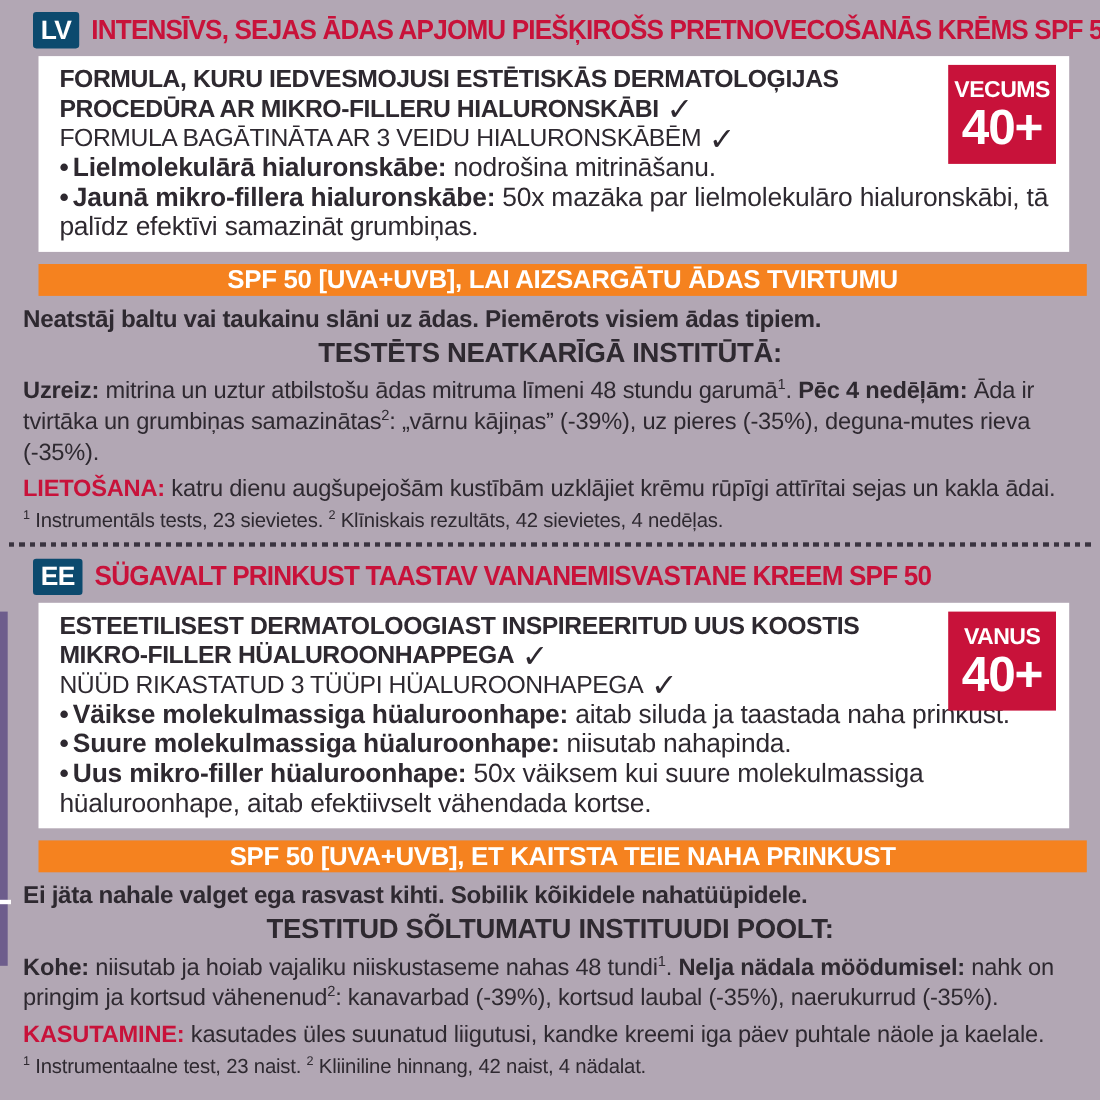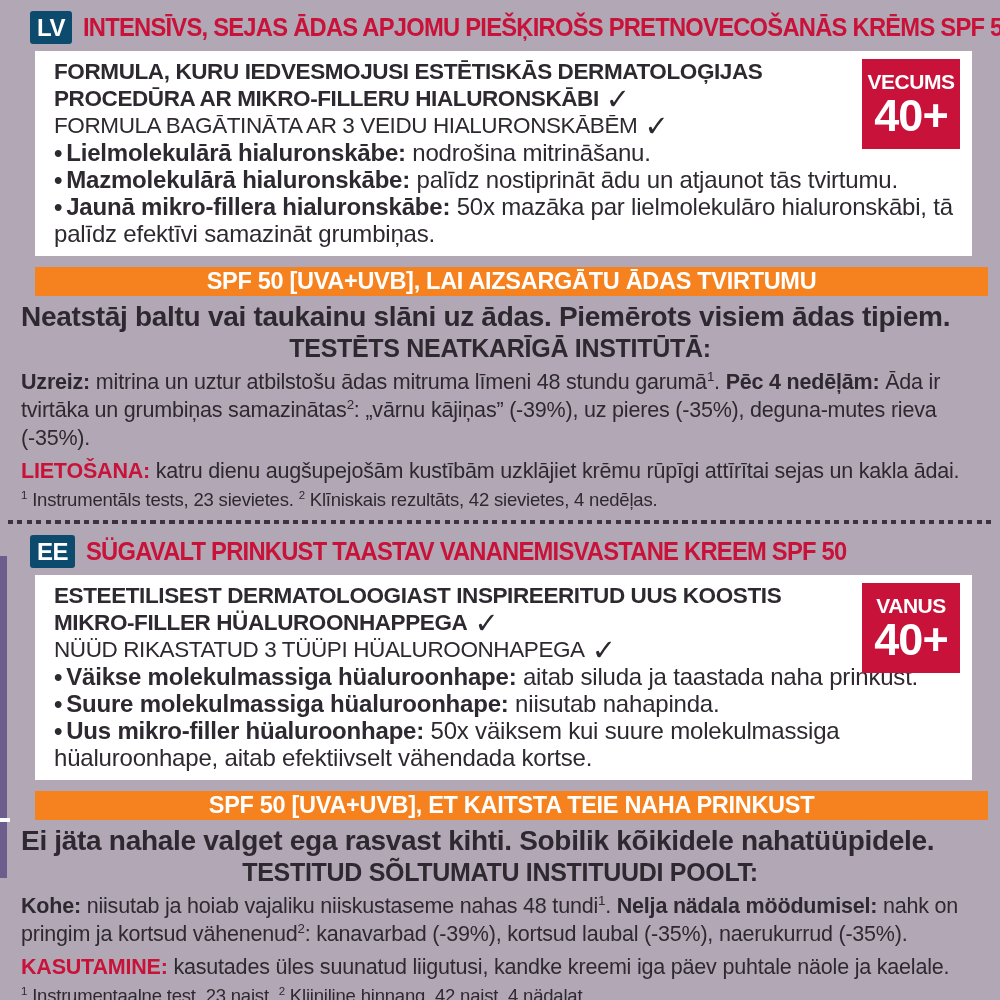--- a/index.html
+++ b/index.html
@@ -33,21 +33,21 @@
     text-align:center;padding:12px 2px 10px;margin-left:24px;
   }
   .age-label{font-size:21px;font-weight:700;letter-spacing:-0.5px;line-height:1.05;}
   .age-value{font-size:45px;font-weight:700;line-height:1.02;letter-spacing:-1px;}
   
   .spf-banner{
     margin:11px 12px 0 35px;background:#f5821f;color:#fff;text-align:center;
     font-weight:700;font-size:23.5px;line-height:29px;letter-spacing:-0.3px;
   }
   
-  .skin-note{margin:8px 12px 0 21px;font-weight:700;font-size:28px;line-height:26px;letter-spacing:-0.3px;}
+  .skin-note{margin:8px 12px 0 21px;font-weight:700;font-size:22px;line-height:26px;letter-spacing:-0.3px;}
   .tested{text-align:center;font-weight:700;font-size:25px;line-height:30px;margin-top:3px;letter-spacing:-0.3px;}
   .para{margin:5px 8px 0 21px;font-size:21.5px;line-height:28px;letter-spacing:-0.2px;}
   .footnote{margin:3px 8px 0 21px;font-size:18.5px;line-height:24px;letter-spacing:-0.2px;}
   .b{font-weight:700;}
   .accent{color:#c8123a;font-weight:700;text-align:right;}
   sup{font-size:62%;line-height:0;vertical-align:super;}
   
   .dotted{height:4px;margin:8px 5px 0 8px;background:repeating-linear-gradient(90deg,#3a3440 0 5px,transparent 5px 9.5px);}
   
   .side-bar{position:absolute;left:0;top:556px;width:7px;height:322px;background:#6d5d8c;}
@@ -63,21 +63,20 @@
     <span class="lang-title">INTENSĪVS, SEJAS ĀDAS APJOMU PIEŠĶIROŠS PRETNOVECOŠANĀS KRĒMS SPF 50</span>
   </div>
 
   <div class="panel">
     <div class="headlines">
       <div class="hl">FORMULA, KURU IEDVESMOJUSI ESTĒTISKĀS DERMATOLOĢIJAS</div>
       <div class="hl"><span>PROCEDŪRA AR MIKRO-FILLERU HIALURONSKĀBI</span><span class="check">✓</span></div>
       <div class="hl2"><span>FORMULA BAGĀTINĀTA AR 3 VEIDU HIALURONSKĀBĒM</span><span class="check">✓</span></div>
     </div>
     <div class="bullet"><span class="dot">•</span><span class="lead">Lielmolekulārā hialuronskābe:</span> <span>nodrošina mitrināšanu.</span></div>
-    <div class="bullet"><span class="dot">•</span><span class="lead">Mazmolekulārā hialuronskābe:</span> <span>palīdz nostiprināt ādu un atjaunot tās tvirtumu.</span></div>
     <div class="bullet"><span class="dot">•</span><span class="lead">Jaunā mikro-fillera hialuronskābe:</span> <span>50x mazāka par lielmolekulāro hialuronskābi, tā palīdz efektīvi samazināt grumbiņas.</span></div>
     <div class="age-badge">
       <div class="age-label">VECUMS</div>
       <div class="age-value">40+</div>
     </div>
   </div>
 
   <div class="spf-banner">SPF 50 [UVA+UVB], LAI AIZSARGĀTU ĀDAS TVIRTUMU</div>
 
   <div class="skin-note">Neatstāj baltu vai taukainu slāni uz ādas. Piemērots visiem ādas tipiem.</div>

